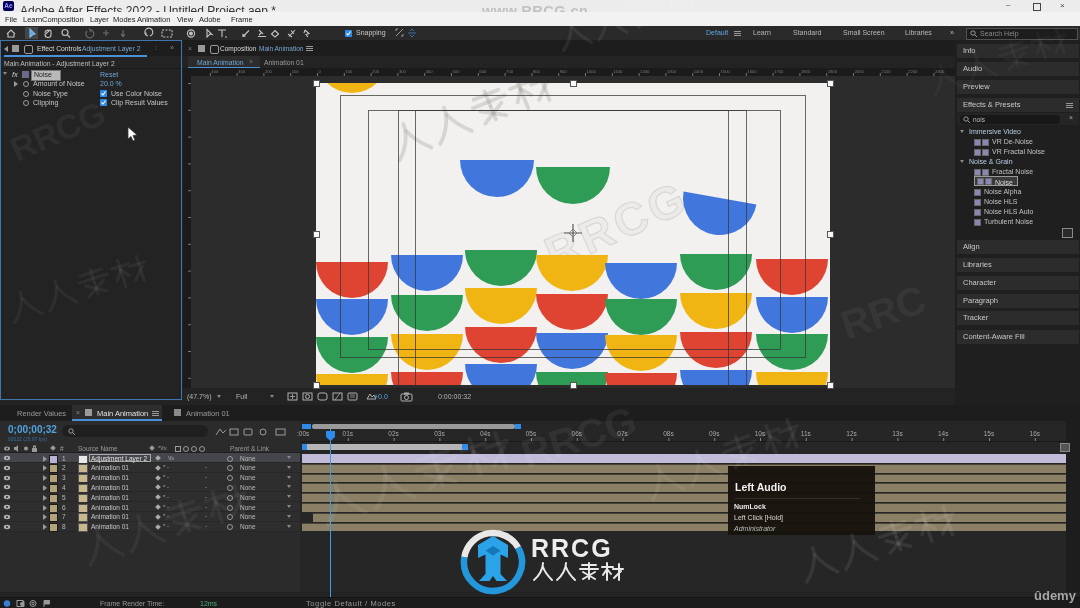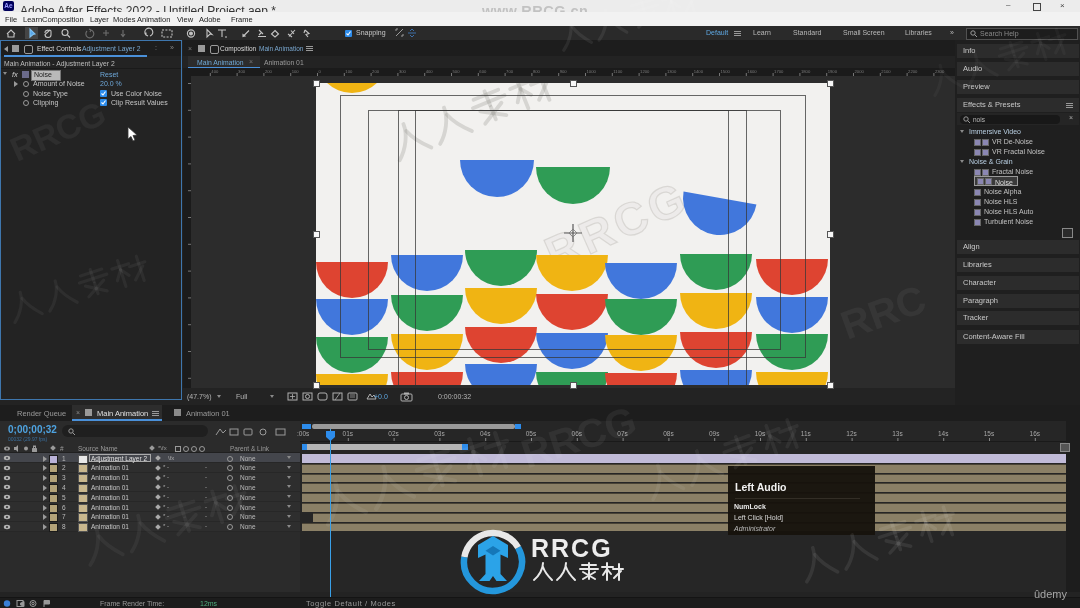--- a/index.html
+++ b/index.html
@@ -371,21 +371,21 @@
 <div class="tx" style="left:977px;top:177.5px;font-size:7px;color:#ddd;"><span class="eff"></span><span class="eff"></span> Noise</div>
 <div class="a" style="left:1062px;top:228px;width:9px;height:8px;border:1px solid #888;background:#2a2a2a;"></div>
 <div class="prow" style="top:240px;">Align</div>
 <div class="prow" style="top:258px;">Libraries</div>
 <div class="prow" style="top:276px;">Character</div>
 <div class="prow" style="top:294px;">Paragraph</div>
 <div class="prow" style="top:311px;">Tracker</div>
 <div class="prow" style="top:330px;">Content-Aware Fill</div>
 <div class="a" style="left:0;top:405px;width:1080px;height:187px;background:#262626;"></div>
 <div class="a" style="left:0;top:405px;width:1080px;height:16px;background:#1d1d1d;"></div>
-<div class="tx" style="left:17px;top:409px;font-size:7.5px;color:#9a9a9a;">Render Queue</div>
+<div class="tx" style="left:17px;top:409px;font-size:7.5px;color:#9a9a9a;">Render Values</div>
 <div class="a" style="left:72px;top:405px;width:90px;height:16px;background:#2d2d2d;"></div>
 <div class="tx" style="left:76px;top:409px;font-size:7px;color:#888;">×</div>
 <div class="a" style="left:85px;top:409px;width:7px;height:7px;background:#9a9a9a;"></div>
 <div class="tx" style="left:97px;top:409px;font-size:7.5px;color:#e0e0e0;">Main Animation</div>
 <div class="ham" style="left:152px;top:411px;"></div>
 <div class="a" style="left:72px;top:419px;width:90px;height:2px;background:#4a90d9;"></div>
 <div class="a" style="left:174px;top:409px;width:7px;height:7px;background:#8a8a8a;"></div>
 <div class="tx" style="left:186px;top:409px;font-size:7.5px;color:#9a9a9a;">Animation 01</div>
 <div class="a" style="left:0;top:421px;width:300px;height:171px;background:#2b2b2b;"></div>
 <div class="tx" style="left:8px;top:424px;font-size:10px;font-weight:bold;color:#4ea3e0;">0;00;00;32</div>
@@ -635,21 +635,21 @@
 <svg class="a" style="left:455px;top:525px;z-index:9;" width="76" height="72" viewBox="0 0 76 72">
 <path d="M 63.1,22.5 A 29,29 0 1 1 9.4,32" stroke="#2497dc" stroke-width="6.5" fill="none"></path>
 <path d="M 9.4,32 A 29,29 0 0 1 63.1,22.5" stroke="#e8e8e8" stroke-width="6.5" fill="none"></path>
 <path d="M38,11 L53,20 L53,33 L45.5,29.5 L45.5,49 L52,56 L41.5,56 L38,51 L34.5,56 L24,56 L30.5,49 L30.5,29.5 L23,33 L23,20 Z" fill="#2ba3e8"></path>
 <path d="M38,21 L45.5,25.8 L38,30.6 L30.5,25.8 Z" fill="#1577b8"></path>
 </svg>
 <div class="tx" style="left:531px;top:534px;font-size:25px;font-weight:bold;color:#ededed;letter-spacing:2px;z-index:9;">RRCG</div>
 <div class="a" style="left:533px;top:562px;color:#e8e8e8;z-index:9;"><svg width="92" height="20" viewBox="0 0 92 20">
       <use href="#rr4"></use>
     </svg></div>
-<div class="tx" style="left:1034px;top:588px;font-size:11px;font-weight:normal;color:#a6a6a6;z-index:9;">ûdemy</div>
+<div class="tx" style="left:1034px;top:588px;font-size:13px;font-weight:bold;color:#a6a6a6;z-index:9;">ûdemy</div>
 <div class="a" style="left:555px;top:2px;transform:rotate(-16deg);color:rgba(255,255,255,0.07);z-index:8;"><svg width="150" height="32" viewBox="0 0 92 20">
       <use href="#rr4"></use>
     </svg></div>
 <div class="a" style="left:5px;top:272px;transform:rotate(-18deg);color:rgba(255,255,255,0.05);z-index:8;"><svg width="150" height="32" viewBox="0 0 92 20">
       <use href="#rr4"></use>
     </svg></div>
 <div class="a" style="left:315px;top:455px;transform:rotate(-18deg);color:rgba(255,255,255,0.06);z-index:8;"><svg width="205" height="44" viewBox="0 0 92 20">
       <use href="#rr4"></use>
     </svg></div>
 <div class="a" style="left:795px;top:525px;transform:rotate(-18deg);color:rgba(255,255,255,0.08);z-index:8;"><svg width="170" height="36" viewBox="0 0 92 20">

